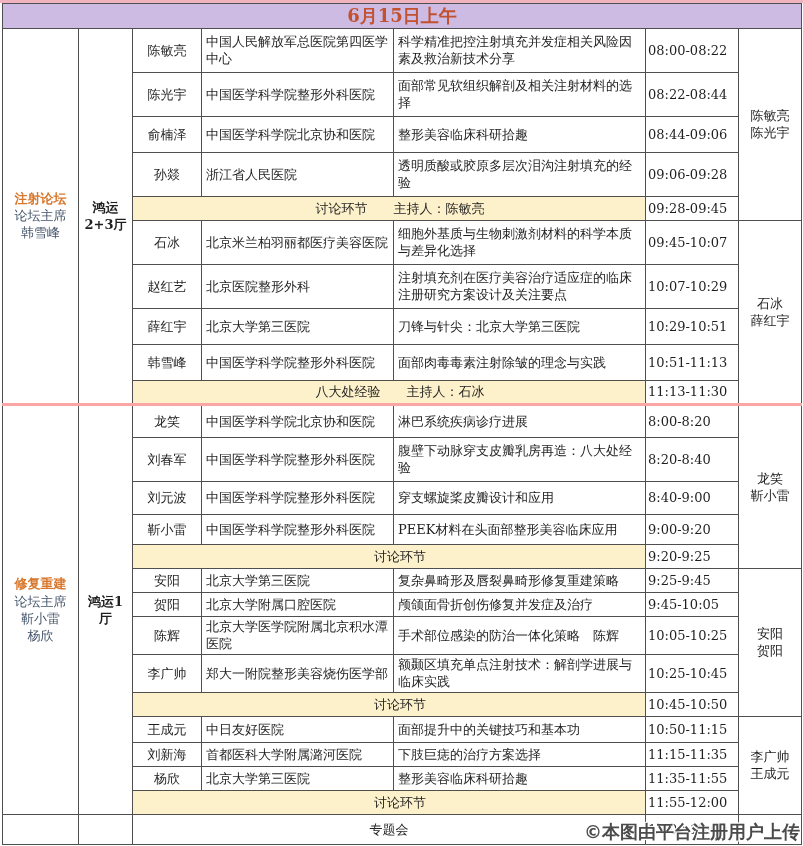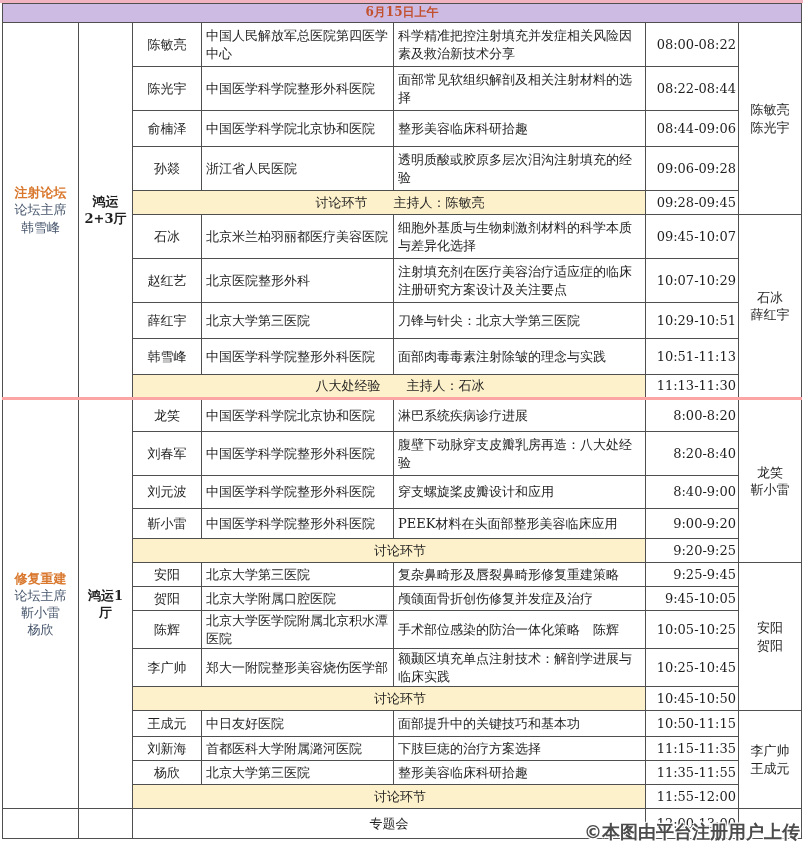--- a/index.html
+++ b/index.html
@@ -3,29 +3,29 @@
 <meta charset="utf-8">
 <style>
   html,body{margin:0;padding:0;background:#ffffff;}
   .page{width:803px;height:846px;position:relative;background:#ffffff;
         font-family:"DejaVu Serif","Liberation Serif",serif;box-sizing:border-box;}
   .pink-strip{height:3px;background:#f2b3c0;width:803px;}
   table.schedule{border-collapse:collapse;table-layout:fixed;width:799px;margin:0 2px;}
   td{border:1px solid #4f4f4f;padding:1px 4px;font-size:13px;color:#1f1f1f;
      line-height:1.32;vertical-align:middle;overflow:hidden;box-sizing:border-box;}
   tr.date-header td{background:#cdbbe4;color:#c2512f;font-weight:bold;text-align:center;
-     font-size:12px;height:19px;padding:0;margin-top:32px;}
+     font-size:18px;height:19px;padding:0;margin-top:32px;}
   .forum-cell{text-align:center;padding:2px;}
   .forum-title{display:block;color:#d9782d;font-weight:bold;}
   .forum-sub{display:block;color:#44546a;white-space:pre-line;}
   .room-cell{text-align:center;font-weight:bold;white-space:pre-line;}
   .speaker-cell{text-align:center;}
   .org-cell{text-align:left;}
   .title-cell{text-align:left;}
-  .time-cell{text-align:right;padding:1px 2px;}
+  .time-cell{text-align:left;padding:1px 2px;}
   .chair-cell{text-align:center;white-space:pre-line;}
   .discussion-cell{background:#fdf1cb;text-align:center;padding-left:26px;}
   .special-cell{text-align:center;}
   tr.sec2-first > td{border-top:3px solid #fca5a5;}
   .h24{height:24px}.h26{height:26px}.h28{height:24px}.h30{height:30px}
   .h33{height:33px}.h36{height:36px}.h38{height:38px}.h44{height:44px}
   .watermark{position:absolute;right:3px;bottom:2px;font-size:18px;font-weight:bold;
      color:#4b4b4b;font-family:"DejaVu Sans","Liberation Sans",sans-serif;
      text-shadow:-1px -1px 0 #fff,1px -1px 0 #fff,-1px 1px 0 #fff,1px 1px 0 #fff,0 0 3px #fff;}
 </style>

